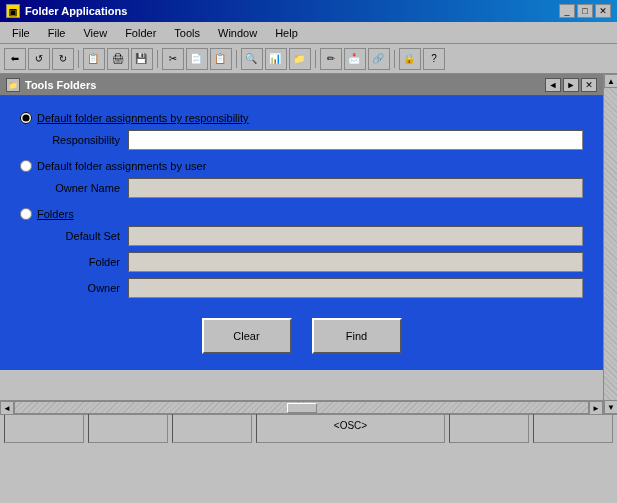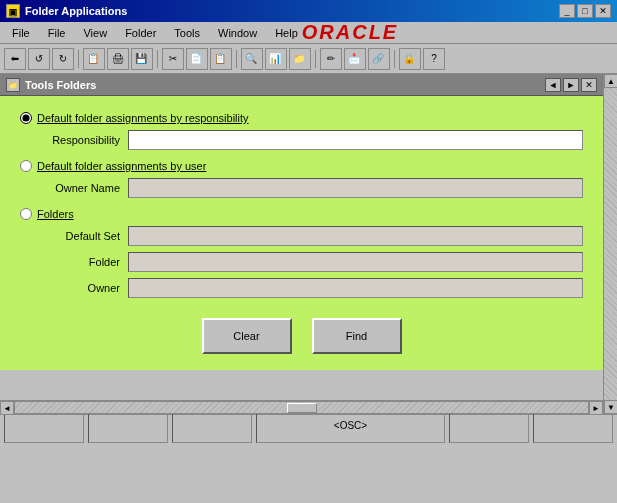--- a/index.html
+++ b/index.html
@@ -141,21 +141,21 @@
       font-size: 9px;
       display: flex;
       align-items: center;
       justify-content: center;
       cursor: pointer;
       color: #000;
     }
 
     .dialog-body {
       padding: 16px 20px;
-      background: #bef264;
+      background: #1d4ed8;
     }
 
     
     .radio-group {
       margin-bottom: 10px;
     }
     .radio-label {
       display: flex;
       align-items: center;
       gap: 5px;
@@ -353,21 +353,20 @@
 <div class="app-header">
   <div class="menu-bar" style="border:none; height:auto; background:transparent; padding:0;">
     <span class="menu-item">File</span>
     <span class="menu-item">File</span>
     <span class="menu-item">View</span>
     <span class="menu-item">Folder</span>
     <span class="menu-item">Tools</span>
     <span class="menu-item">Window</span>
     <span class="menu-item">Help</span>
   </div>
-  <div class="oracle-text">ORACLE</div>
 </div>
 
 <div class="toolbar">
   <div class="toolbar-btn">⬅</div>
   <div class="toolbar-btn">↺</div>
   <div class="toolbar-btn">↻</div>
   <div class="toolbar-sep"></div>
   <div class="toolbar-btn">📋</div>
   <div class="toolbar-btn">🖨</div>
   <div class="toolbar-btn">💾</div>
@@ -414,21 +413,21 @@
 
         <div class="field-row">
           <span class="field-label">Responsibility</span>
           <input type="text" class="field-input" value="" style="">
         </div>
       </div>
 
       <div class="radio-group">
         <label class="radio-label">
           <input type="radio" name="folder-type" class="radio-input" style="">
-          <span style="text-decoration:underline;">Default folder assignments by user</span>
+          <span style="">Default folder assignments by user</span>
         </label>
 
         <div class="field-row">
           <span class="field-label">Owner Name</span>
           <input type="text" class="field-input disabled" value="" style="">
         </div>
       </div>
 
       <div class="radio-group folders-section">
         <label class="radio-label">

